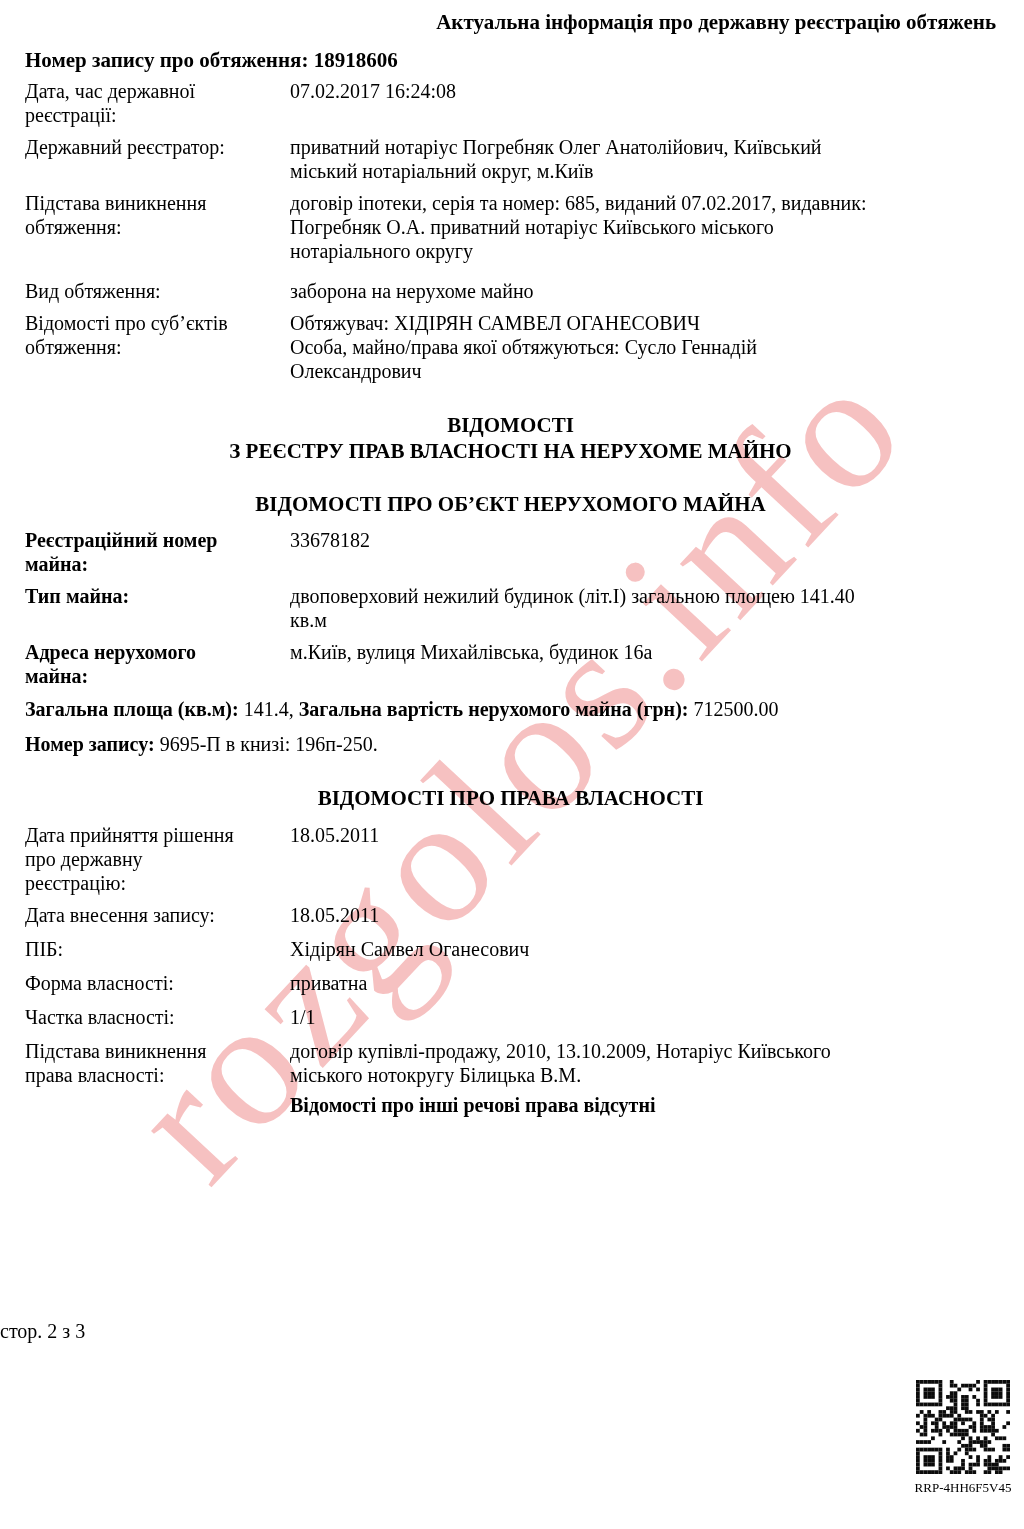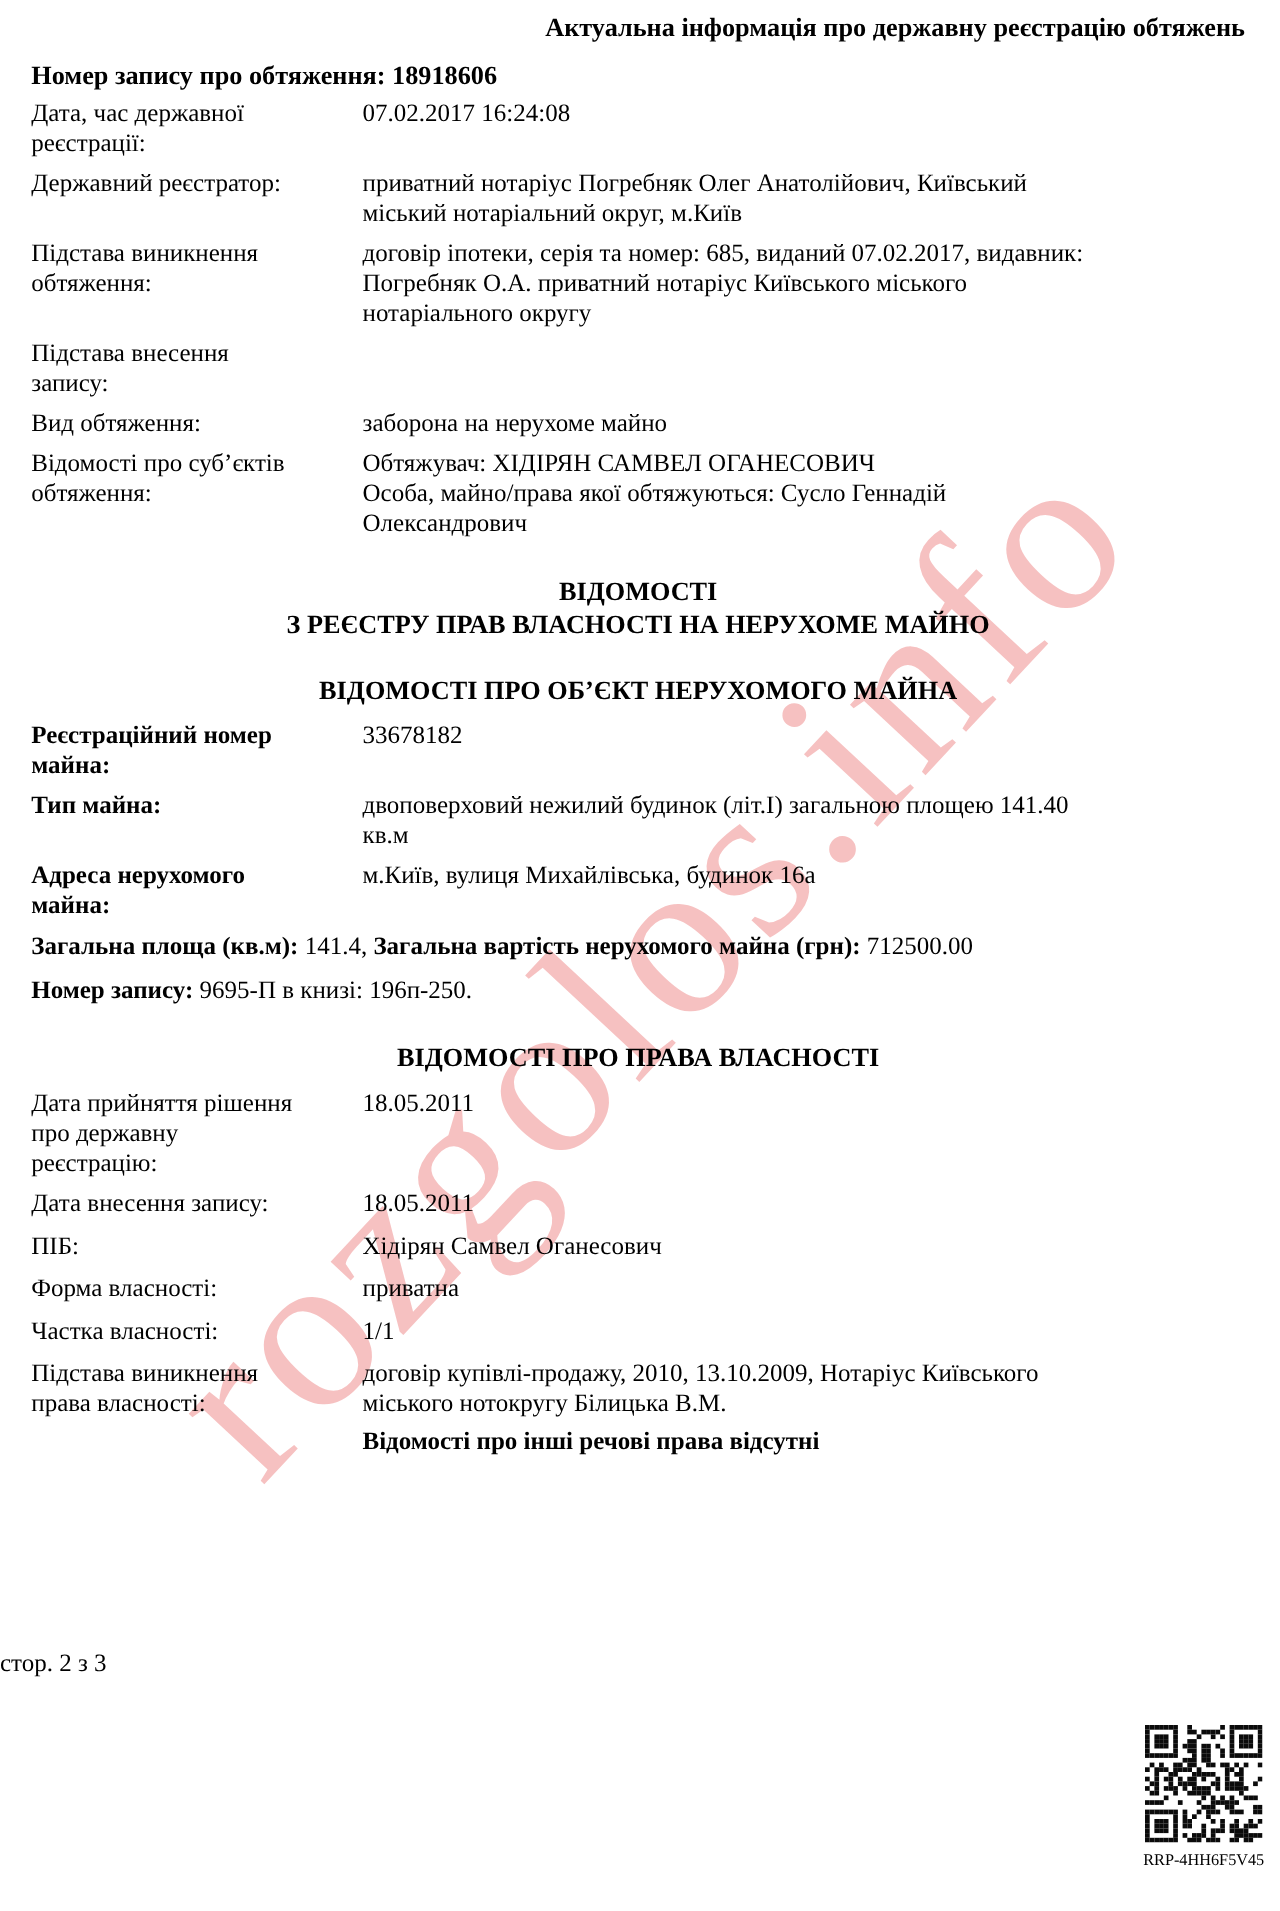--- a/index.html
+++ b/index.html
@@ -62,22 +62,20 @@
 міський нотаріальний округ, м.Київ</div>
     </div>
     <div class="row">
       <div class="label">Підстава виникнення
 обтяження:</div>
       <div class="value">договір іпотеки, серія та номер: 685, виданий 07.02.2017, видавник:
 Погребняк О.А. приватний нотаріус Київського міського
 нотаріального округу</div>
     </div>
     <div class="row">
-      <div class="label">Підстава внесення
-запису:</div>
     </div>
     <div class="row">
       <div class="label">Вид обтяження:</div>
       <div class="value">заборона на нерухоме майно</div>
     </div>
     <div class="row">
       <div class="label">Відомості про суб’єктів
 обтяження:</div>
       <div class="value">Обтяжувач: ХІДІРЯН САМВЕЛ ОГАНЕСОВИЧ
 Особа, майно/права якої обтяжуються: Сусло Геннадій

